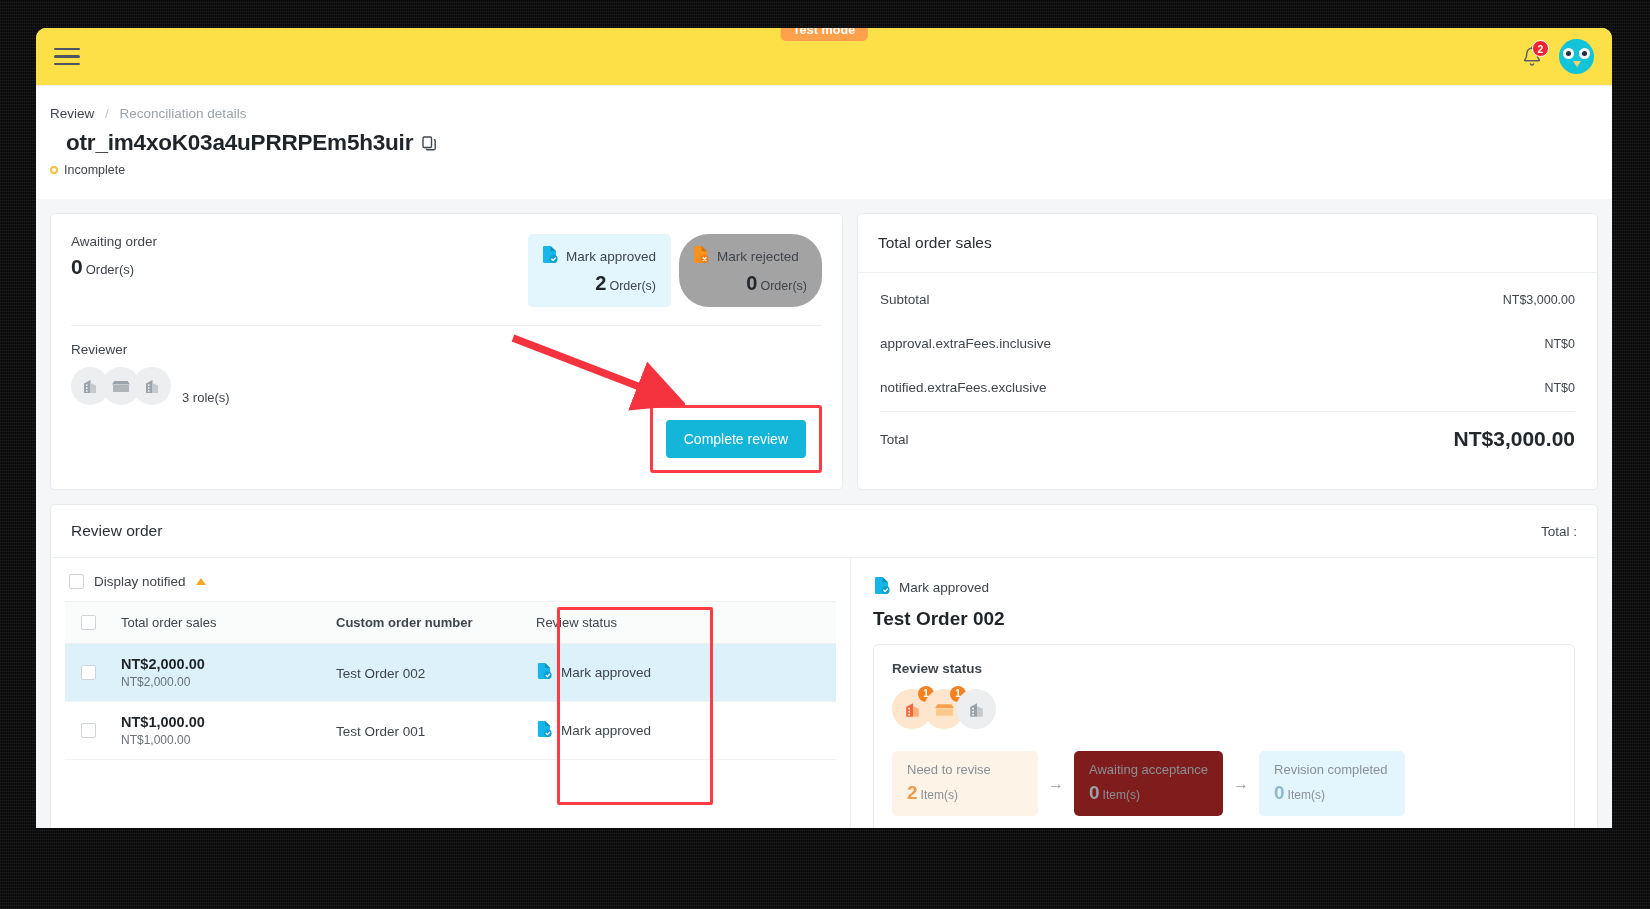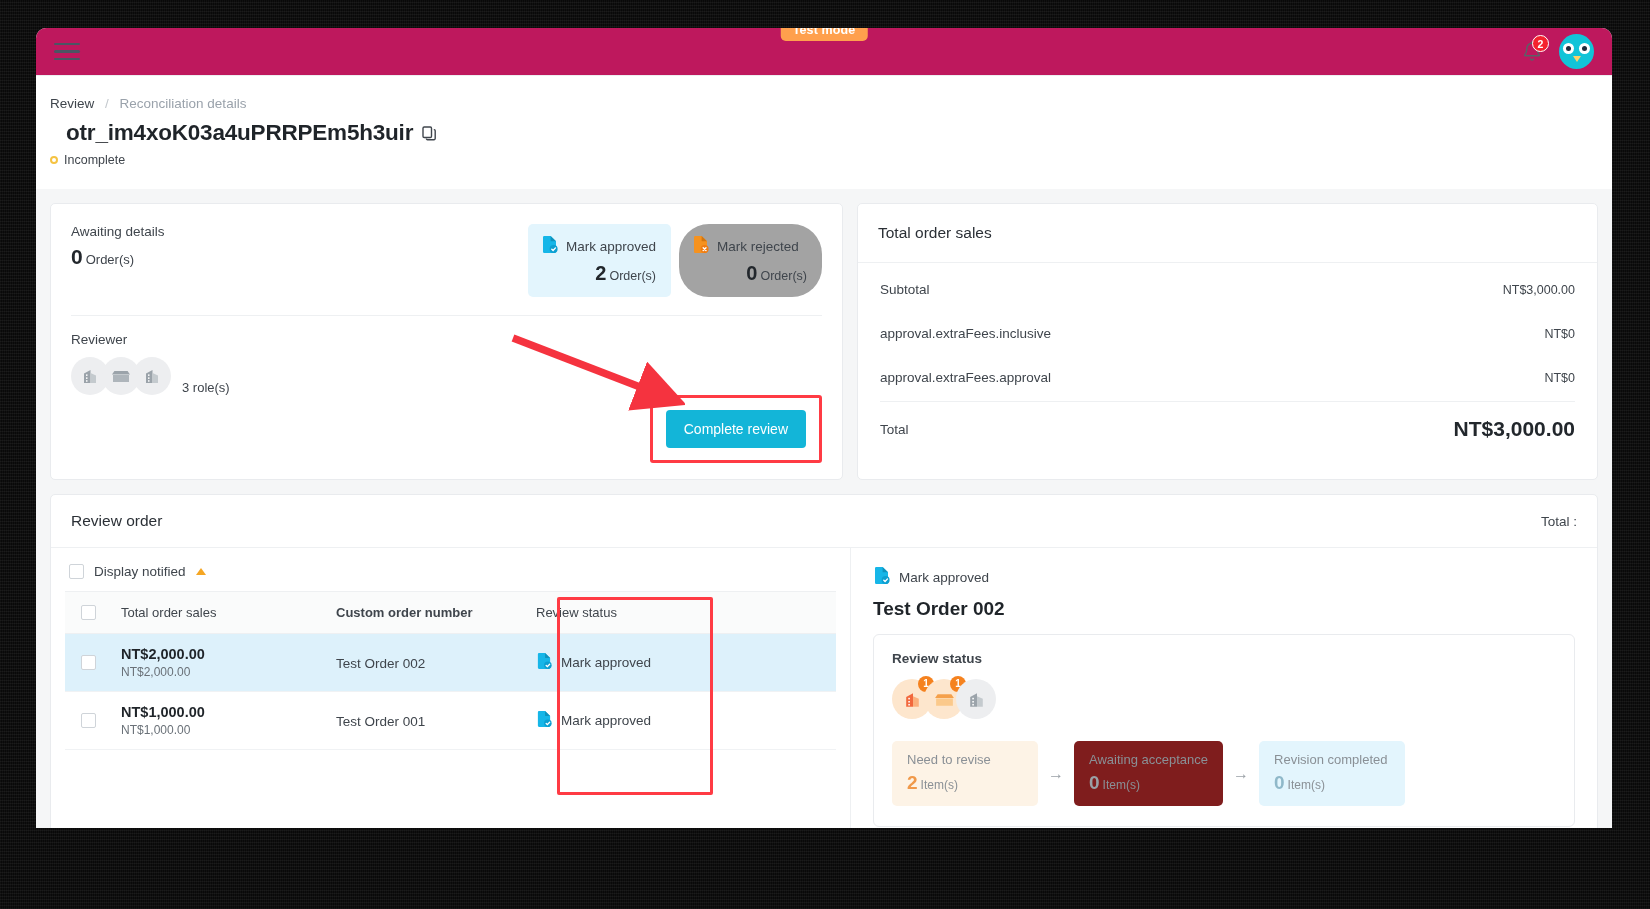--- a/index.html
+++ b/index.html
@@ -28,22 +28,22 @@
     left: 36px; top: 28px;
     width: 1576px; height: 800px;
     background: #ffffff;
     border-radius: 10px 10px 0 0;
     overflow: hidden;
   }
 
   
   .topbar {
     position: relative;
-    height: 48px;
-    background: #be185d;
+    height: 58px;
+    background: #fde047;
     border-bottom: 1px solid #eceef0;
     display: flex; align-items: center;
     padding: 0 18px;
   }
   .hamburger { width: 26px; cursor: pointer; }
   .hamburger span {
     display: block; height: 2.5px; background: #4b5563;
     border-radius: 2px; margin: 5px 0;
   }
   .testmode {
@@ -344,21 +344,21 @@
         <span>Incomplete</span>
       </div>
     </div>
 
     <div class="cards-wrap">
 
       <div class="card card-progress">
         <div class="prog-body">
           <div class="prog-top">
             <div>
-              <div class="await-label">Awaiting details</div>
+              <div class="await-label">Awaiting order</div>
               <div class="await-count">
                 <b>0</b><span>Order(s)</span>
               </div>
             </div>
             <div class="pill-group">
               <div class="pill approved">
                 <div class="pill-row1">
                   <span>
                     <svg width="17" height="19" viewBox="0 0 17 19">
                         <path d="M2 2.2A1.2 1.2 0 013.2 1h6.4l5.4 5.3v10.5a1.2 1.2 0 01-1.2 1.2H3.2A1.2 1.2 0 012 16.8V2.2z" fill="#16b6e8"></path>
@@ -443,21 +443,21 @@
         <div class="sales-body">
           <div class="sales-row">
             <span>Subtotal</span>
             <span class="v">NT$3,000.00</span>
           </div>
           <div class="sales-row">
             <span>approval.extraFees.inclusive</span>
             <span class="v">NT$0</span>
           </div>
           <div class="sales-row">
-            <span>approval.extraFees.approval</span>
+            <span>notified.extraFees.exclusive</span>
             <span class="v">NT$0</span>
           </div>
           <div class="sales-total">
             <span class="l">Total</span>
             <span class="v">NT$3,000.00</span>
           </div>
         </div>
       </div>
     </div>
 

